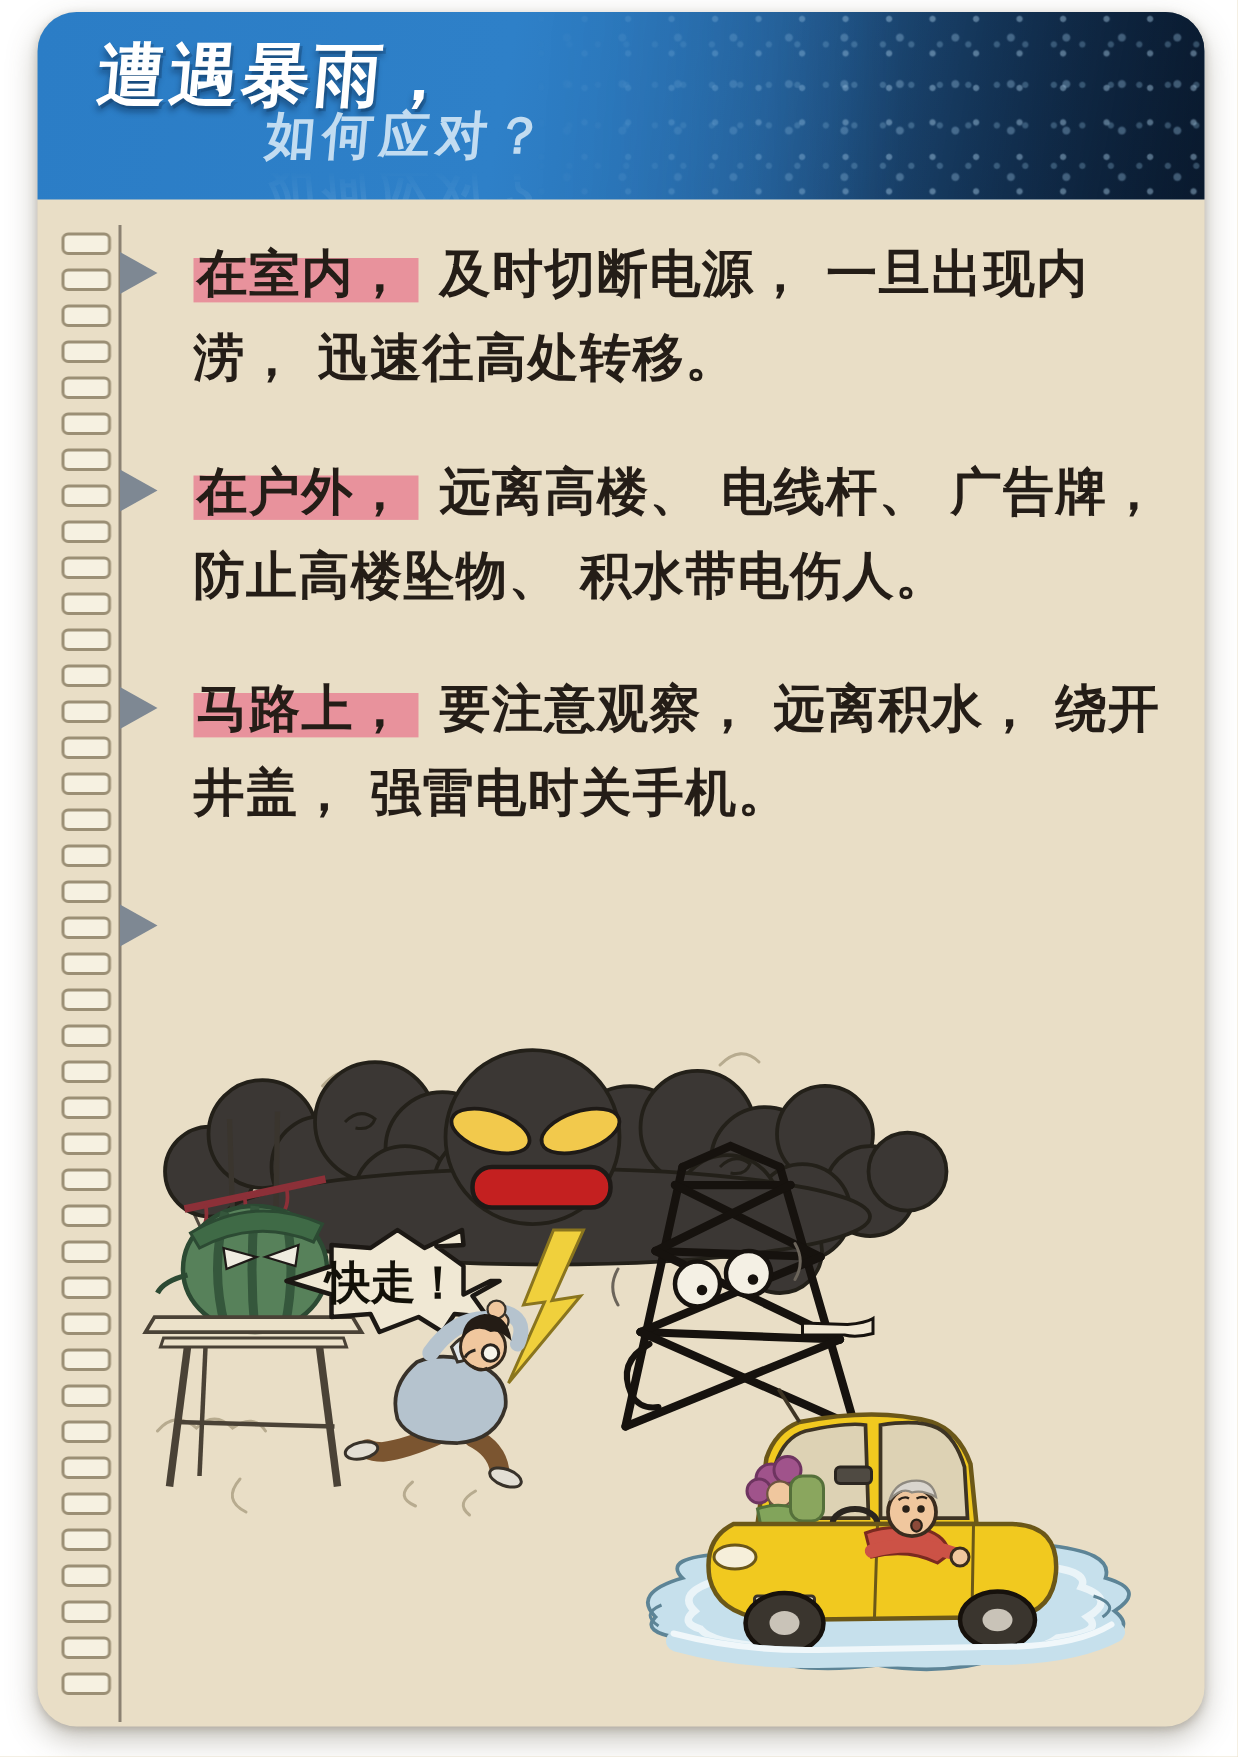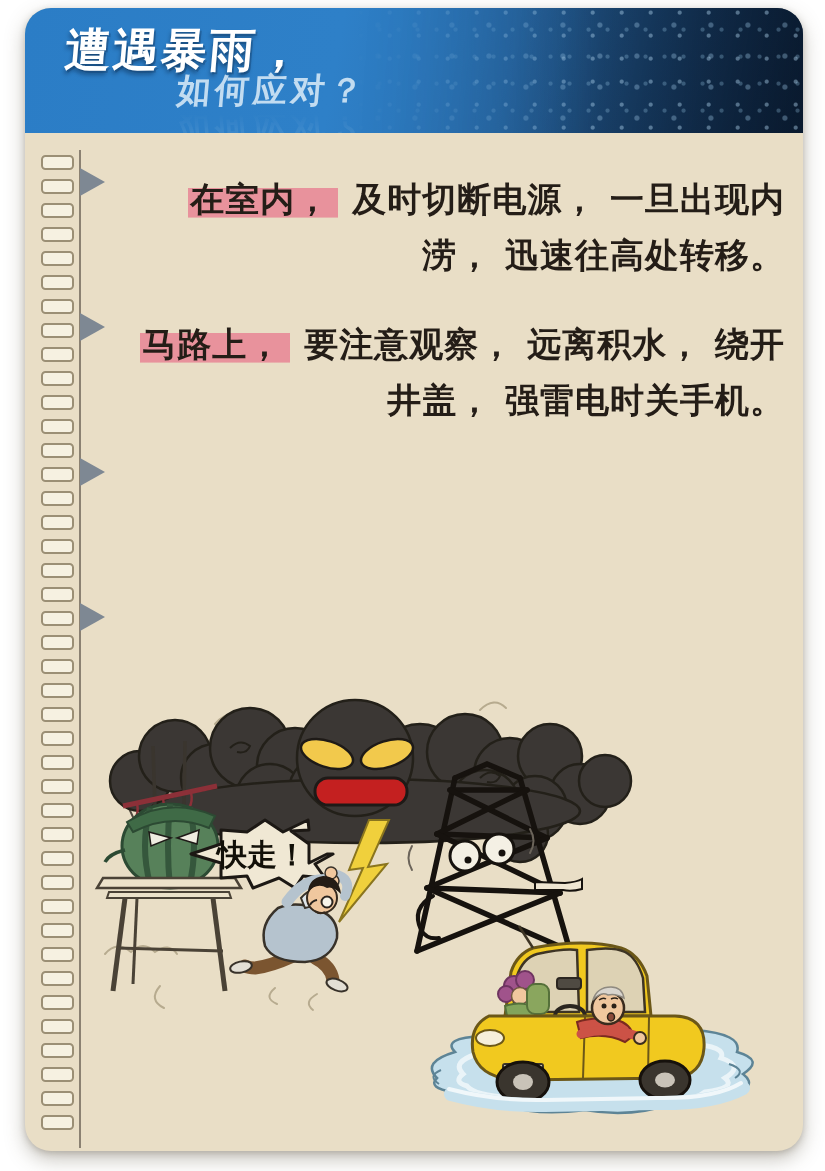--- a/index.html
+++ b/index.html
@@ -47,21 +47,21 @@
   }
   
   .holes{position:absolute;left:10px;top:142px;}
   .vline{position:absolute;left:54px;top:142px;width:2px;height:998px;background:#8b8172;}
   .tri{
     position:absolute;left:55px;width:0;height:0;
     border-top:14px solid transparent;border-bottom:14px solid transparent;
     border-left:25px solid #7e8893;
   }
   
-  .tips{position:absolute;left:104px;top:163px;width:656px;color:#241d17;text-align:right;}
+  .tips{position:absolute;left:104px;top:147px;width:656px;color:#241d17;}
   .tip{font-size:34px;line-height:56px;font-weight:700;margin-bottom:33px;
        letter-spacing:1px;}
   .lead{
     background-image:linear-gradient(#e8929c,#e8929c);
     background-size:100% 74%;background-position:0 88%;background-repeat:no-repeat;
     padding:0 8px 0 2px;margin-right:14px;
   }
   
   .illus{position:absolute;left:40px;top:678px;}
 </style>
@@ -87,20 +87,21 @@
   </svg>
   <div class="vline"></div>
 
   <div class="tri" style="top:160px"></div>
   <div class="tri" style="top:305px"></div>
   <div class="tri" style="top:450px"></div>
   <div class="tri" style="top:595px"></div>
 
   <div class="tips">
     <div class="tip"><span class="lead">在室内，</span><span>及时切断电源， 一旦出现内涝， 迅速往高处转移。</span></div>
+    <div class="tip"><span class="lead">在户外，</span><span>远离高楼、 电线杆、 广告牌， 防止高楼坠物、 积水带电伤人。</span></div>
     <div class="tip"><span class="lead">马路上，</span><span>要注意观察， 远离积水， 绕开井盖， 强雷电时关手机。</span></div>
   </div>
 
   <svg class="illus" width="710" height="458" viewBox="0 0 710 458">
 
     <g fill="none" stroke="#b7ab8f" stroke-width="2" stroke-linecap="round">
       <path d="M150 38 q16 -18 32 -4 q-6 12 -20 9"></path>
       <path d="M415 24 q14 -14 26 -2"></path>
       <path d="M40 268 q12 -14 26 -2 q12 -12 24 0 q14 -10 22 2"></path>
       <path d="M95 300 q-12 14 4 22"></path>

